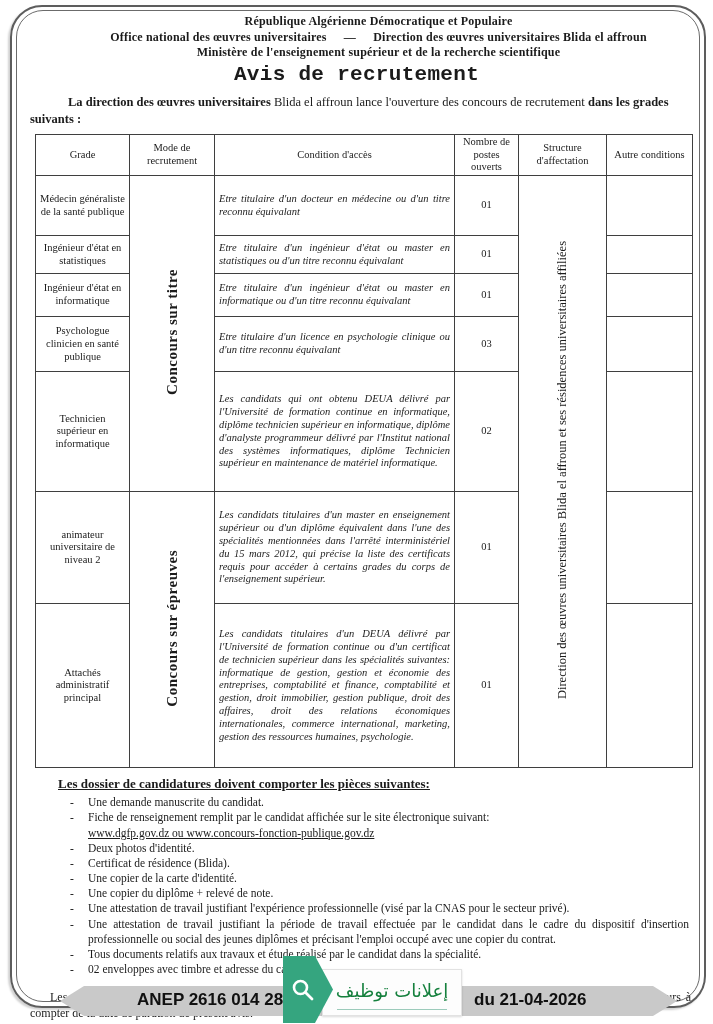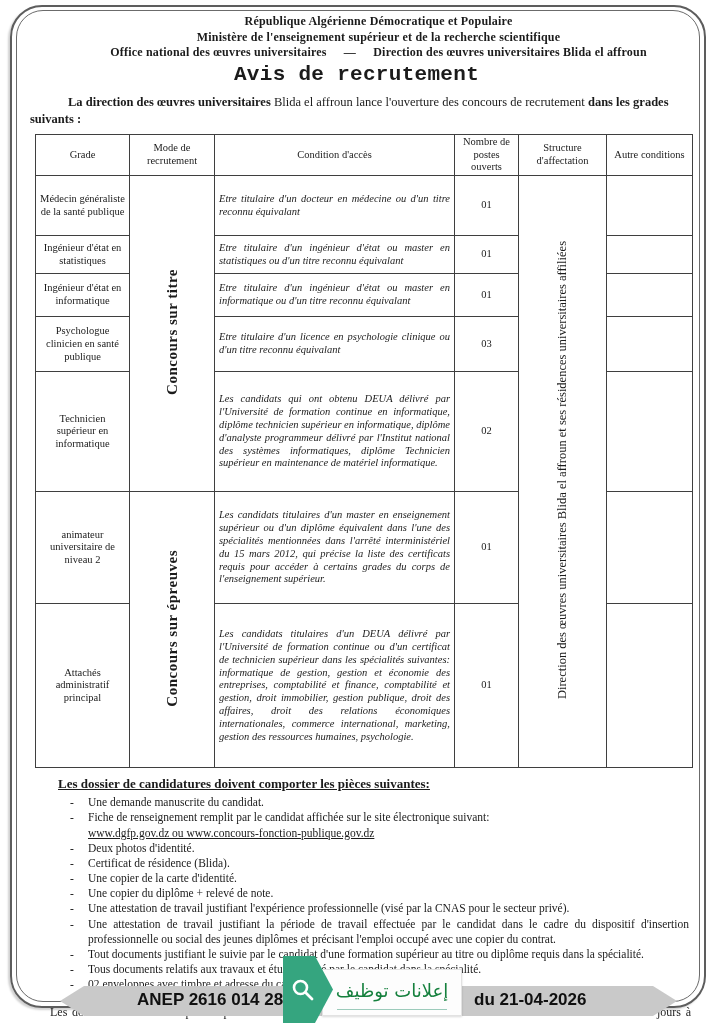--- a/index.html
+++ b/index.html
@@ -96,26 +96,26 @@
 </head>
 <body>
 
 <div class="frame-outer"></div>
 <div class="frame-inner"></div>
 
 <div class="content">
 
   <div class="doc-header">
     <div class="hline">République Algérienne Démocratique et Populaire</div>
-    <div class="hline">Ministère de l'enseignement supérieur et de la recherche scientifique</div>
     <div class="hline hline3">
       <span>Office national des œuvres universitaires</span>
       <span class="sep">—</span>
       <span>Direction des œuvres universitaires Blida el affroun</span>
     </div>
+    <div class="hline">Ministère de l'enseignement supérieur et de la recherche scientifique</div>
     <div class="doc-title">Avis de recrutement</div>
   </div>
 
   <p class="intro"><span class="b">La direction des œuvres universitaires</span><span> Blida el affroun lance l'ouverture des concours de </span><span>recrutement </span><span class="b">dans les grades suivants :</span></p>
 
   <table class="grades">
     <tbody>
         <tr style="height:40px;">
       <th class="c-grade thcell">Grade</th>
       <th class="c-mode thcell">Mode de recrutement</th>
@@ -176,21 +176,20 @@
     <div class="docs-heading">Les dossier de candidatures doivent comporter les pièces suivantes:</div>
     <ul class="doc-list">
       <li>Une demande manuscrite du candidat.</li>
       <li><span>Fiche de renseignement remplit par le candidat affichée sur le site électronique suivant:</span><span class="url-line">www.dgfp.gov.dz ou www.concours-fonction-publique.gov.dz</span></li>
       <li>Deux photos d'identité.</li>
       <li>Certificat de résidence (Blida).</li>
       <li>Une copier de la carte d'identité.</li>
       <li>Une copier du diplôme + relevé de note.</li>
       <li>Une attestation de travail justifiant l'expérience professionnelle (visé par la CNAS pour le secteur privé).</li>
       <li>Une attestation de travail justifiant la période de travail effectuée par le candidat dans le cadre du dispositif d'insertion professionnelle ou social des jeunes diplômes et précisant l'emploi occupé avec une copier du contrat.</li>
-      <li>Tout documents justifiant le suivie par le candidat d'une formation supérieur au titre ou diplôme requis dans la spécialité.</li>
       <li>Tous documents relatifs aux travaux et étude réalisé par le candidat dans la spécialité.</li>
       <li>02 enveloppes avec timbre et adresse du candidat.</li>
     </ul>
   </div>
 
   <p class="deposit">Les dossier doivent être déposé auprès de la résidence universitaire mohamed hassan kheira - blida dans un délai de 15 jours à compter de la date de parution de présent avis.</p>
   <div class="signature">Le directeur</div>
 
 </div>
 

